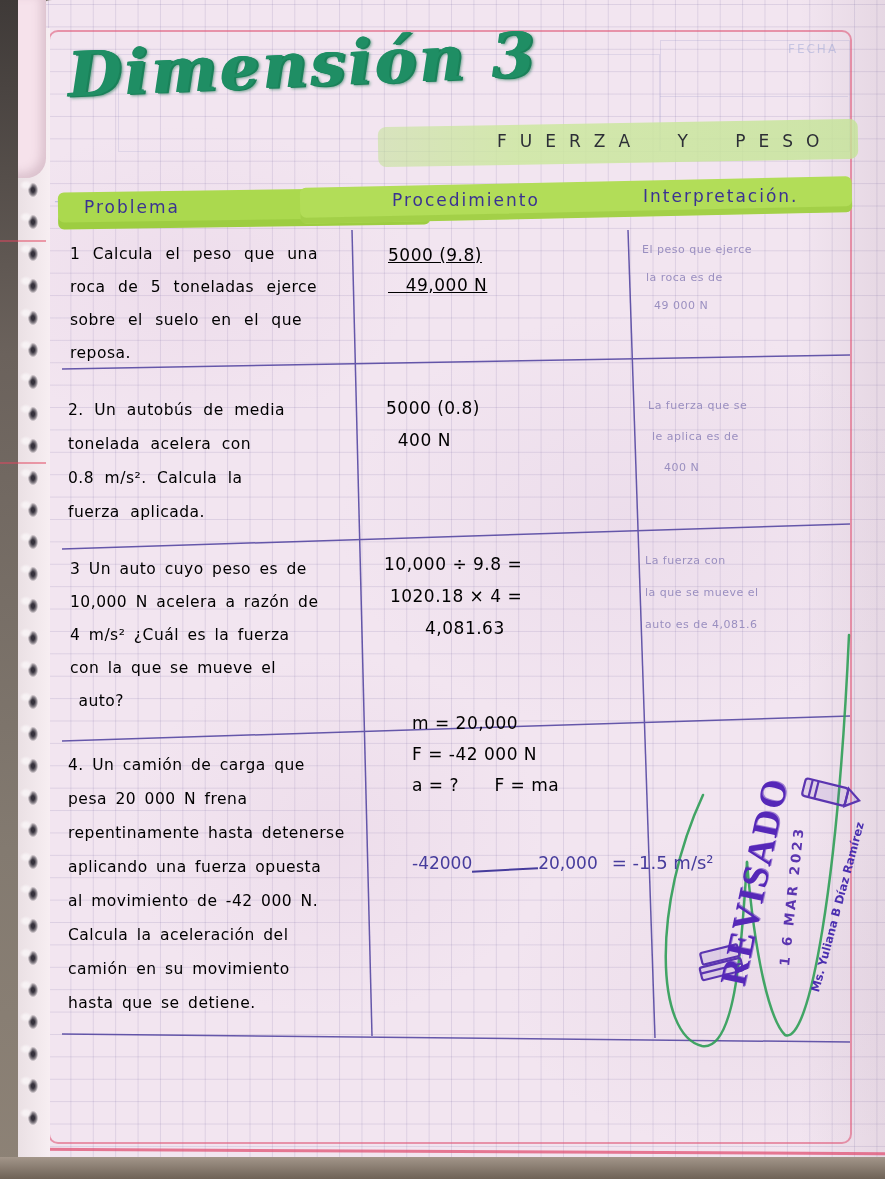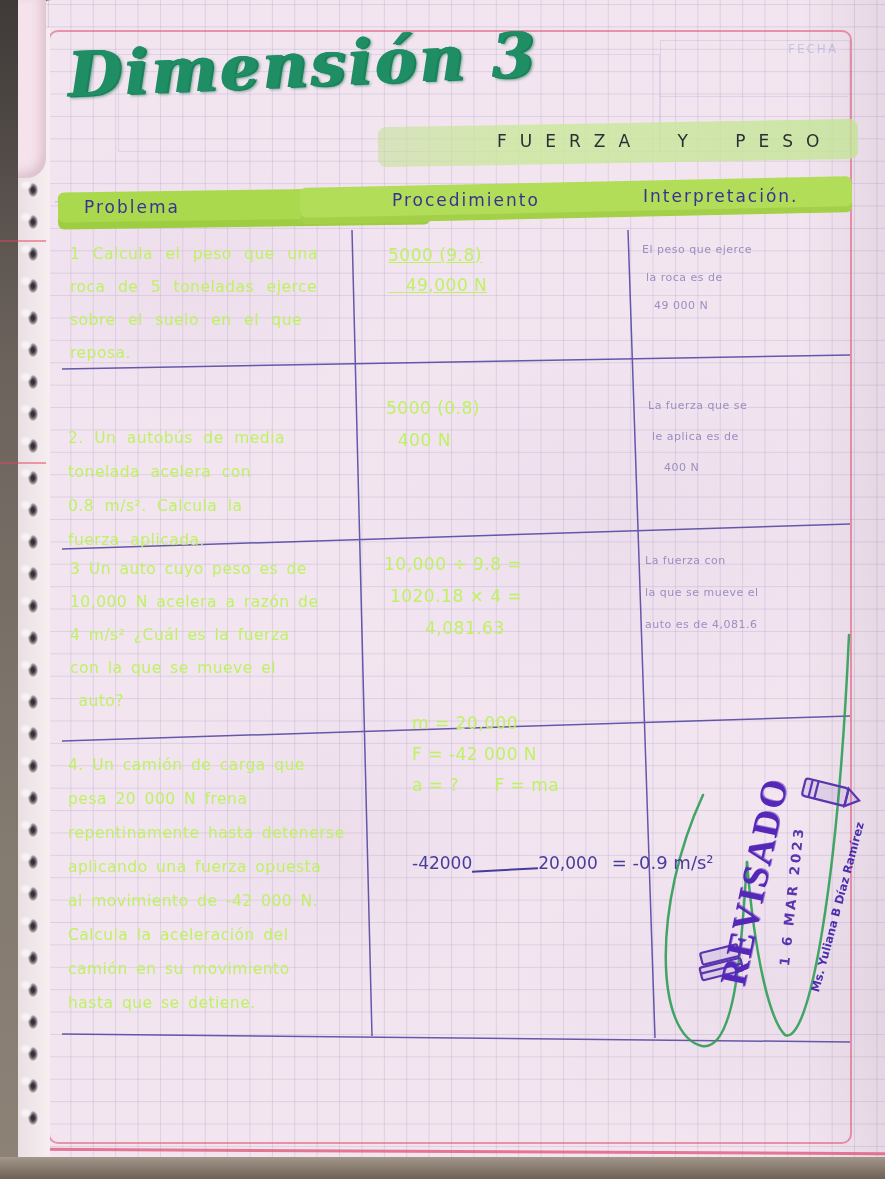--- a/index.html
+++ b/index.html
@@ -60,24 +60,24 @@
   .subtitle{left:497px;top:131px;font-size:17px;color:#2d2f36;
         letter-spacing:13px;word-spacing:16px;white-space:pre;}
   .hl1{left:58px;top:190px;width:372px;height:37px;background:#abd94e;border-radius:6px;
         transform:rotate(-.8deg);box-shadow:inset 0 -7px rgba(140,190,50,.45);}
   .hl2{left:300px;top:182px;width:552px;height:36px;background:#b2dd58;border-radius:6px;
         transform:rotate(-1.2deg);box-shadow:inset 0 -6px rgba(140,190,50,.4);}
   .colhead{font-size:17px;color:#3a3292;letter-spacing:2px;font-weight:500;white-space:pre;}
   .ch1{left:84px;top:197px;} .ch2{left:392px;top:190px;} .ch3{left:643px;top:186px;}
 
   
-  .hw{color:#bef264;font-size:15.5px;letter-spacing:.5px;}
+  .hw{color:#000000;font-size:15.5px;letter-spacing:.5px;}
   .hw div{white-space:pre;}
   .p1{left:70px;top:238px;width:290px;line-height:33px;word-spacing:7px;}
-  .p2{left:68px;top:393px;width:305px;line-height:34px;word-spacing:5px;margin-top:28px;}
+  .p2{left:68px;top:393px;width:305px;line-height:34px;word-spacing:5px;}
   .p3{left:70px;top:553px;width:315px;line-height:33px;word-spacing:3px;}
   .p4{left:68px;top:748px;width:325px;line-height:34px;word-spacing:3px;}
   .proc{font-size:17px;}
   .proc1{left:388px;top:240px;line-height:30px;text-decoration:underline;}
   .proc2{left:386px;top:392px;line-height:32px;}
   .proc3{left:384px;top:548px;line-height:32px;text-align:center;}
   .proc4{left:400px;top:708px;line-height:31px;margin-left:12px;}
   .faint{color:#9a8fc0;font-size:11px;letter-spacing:.5px;}
   .int1{left:642px;top:236px;line-height:28px;}
   .int2{left:648px;top:390px;line-height:31px;}
@@ -223,21 +223,21 @@
       <div>m = 20,000</div>
       <div>F = -42 000 N</div>
       <div>a = ?      F = ma</div>
     </div>
   <div class="abs frac">
     <span class="frac-stack">
       <span>-42000</span>
       <span class="frac-bar"></span>
       <span>20,000</span>
     </span>
-    <span class="frac-result">= -0.9 m/s²</span>
+    <span class="frac-result">= -1.5 m/s²</span>
   </div>
 
   <div class="abs stamp">
     <span class="stamp-word">REVISADO</span>
     <span class="stamp-date">1 6 MAR 2023</span>
     <span class="stamp-sig">Ms. Yuliana B Díaz Ramírez</span>
   </div>
 
 </div>
 

